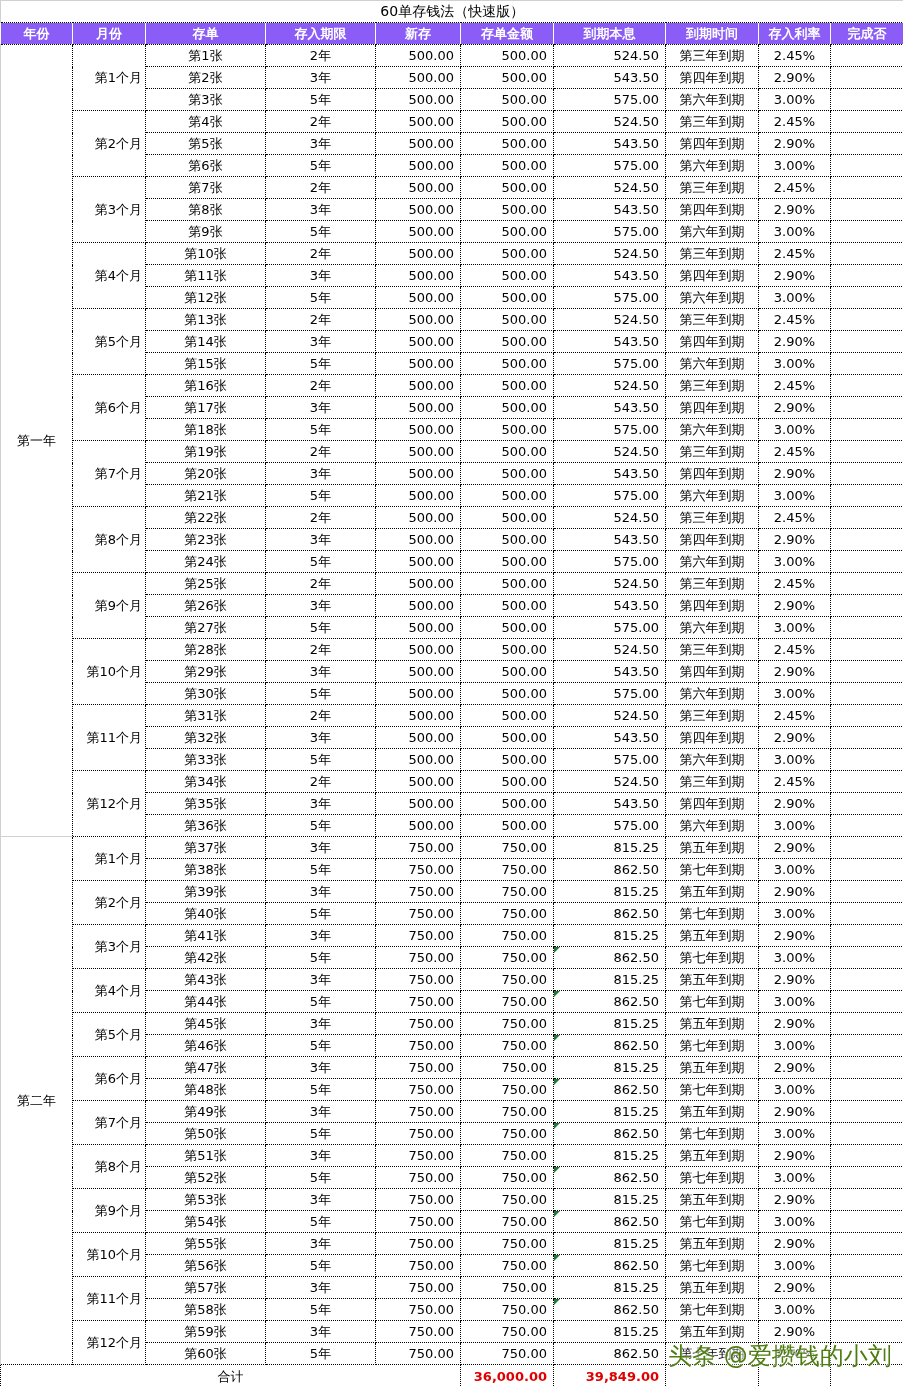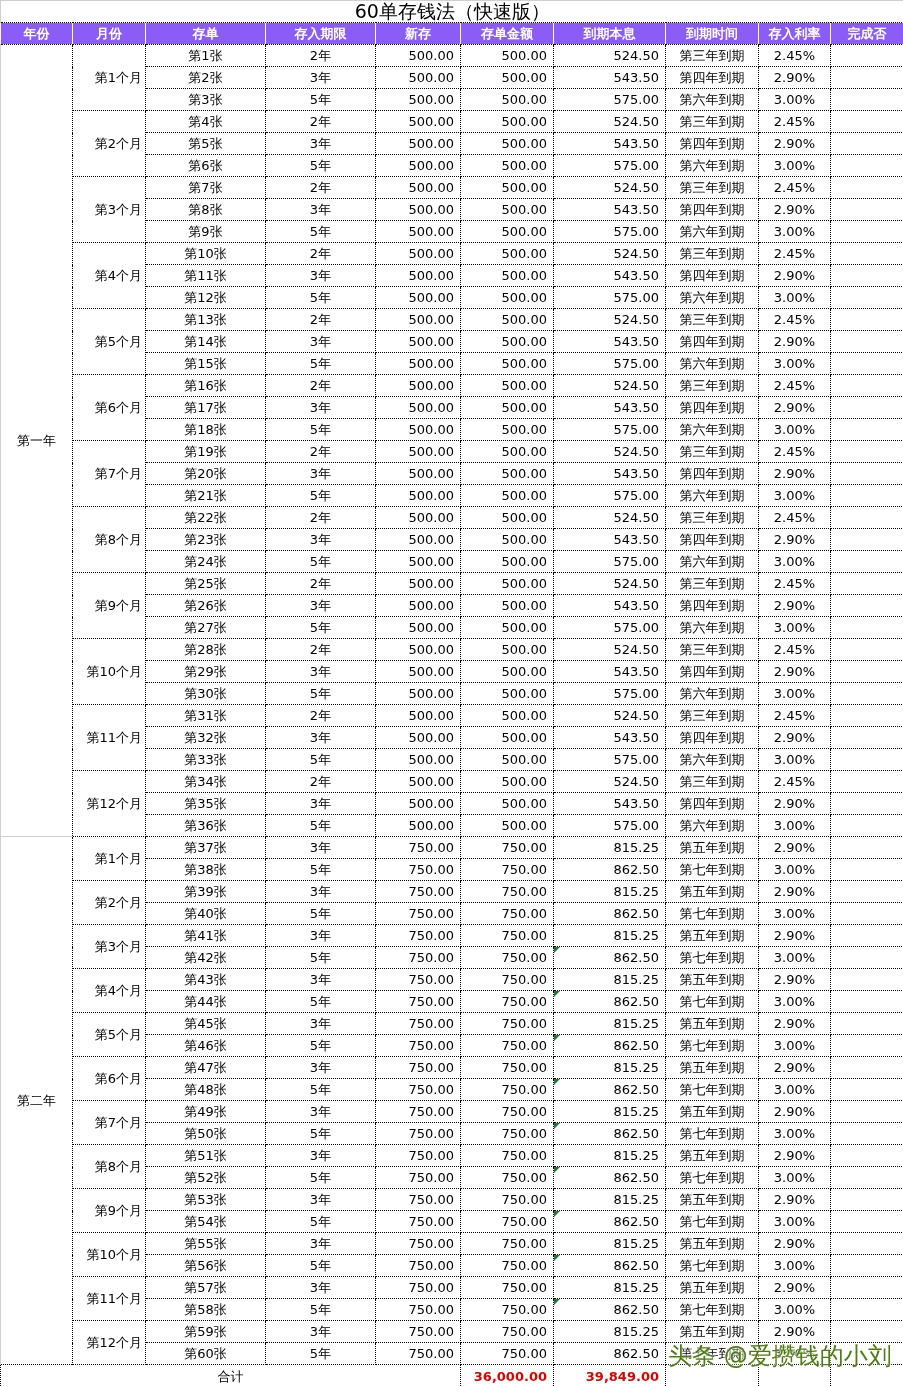--- a/index.html
+++ b/index.html
@@ -1,21 +1,21 @@
 <!DOCTYPE html>
 <html><head>
 <meta charset="utf-8">
 <style>
   html, body { margin: 0; padding: 0; background: #ffffff; }
   body { width: 903px; height: 1387px; overflow: hidden; font-family: "DejaVu Sans", sans-serif; color: #000; }
   .sheet { position: relative; width: 903px; height: 1387px; }
   table { border-collapse: collapse; table-layout: fixed; width: 903px; font-size: 13px; }
   td, th { height: 21px; padding: 0 3px; line-height: 21px; white-space: nowrap; overflow: hidden; border: 1px dotted #000; box-sizing: border-box; }
   tr { height: 22px; }
-  .title-row td { border: none; border-bottom: 1px dotted #000; text-align: center; font-size: 19px; height: 22px; border-left: 1px solid #d0d0d0; border-top: 1px solid #d0d0d0; }
+  .title-row td { border: none; border-bottom: 1px dotted #000; text-align: center; font-size: 14px; height: 22px; border-left: 1px solid #d0d0d0; border-top: 1px solid #d0d0d0; }
   .header th { background: #8b5cf6; color: #ffffff; font-weight: bold; text-align: center; font-size: 13px; border: 1px dotted #ffffff; border-bottom: 1px dotted #000; }
   .c { text-align: center; }
   .r { text-align: right; padding-right: 6px; }
   .year { text-align: center; vertical-align: middle; border: none; border-left: 1px solid #d0d0d0; border-right: 1px dotted #000; }
   .year.first { border-bottom: 1px solid #d0d0d0; margin-top: 28px; }
   .month { text-align: right; vertical-align: middle; }
   .mark { position: relative; }
   .mark::before { content: ""; position: absolute; left: 0; top: 0; width: 0; height: 0; border-top: 6px solid #1e7b34; border-right: 6px solid transparent; }
   .total td { height: 23px; }
   .total .red { color: #e00000; font-weight: bold; text-align: right; padding-right: 6px; }

